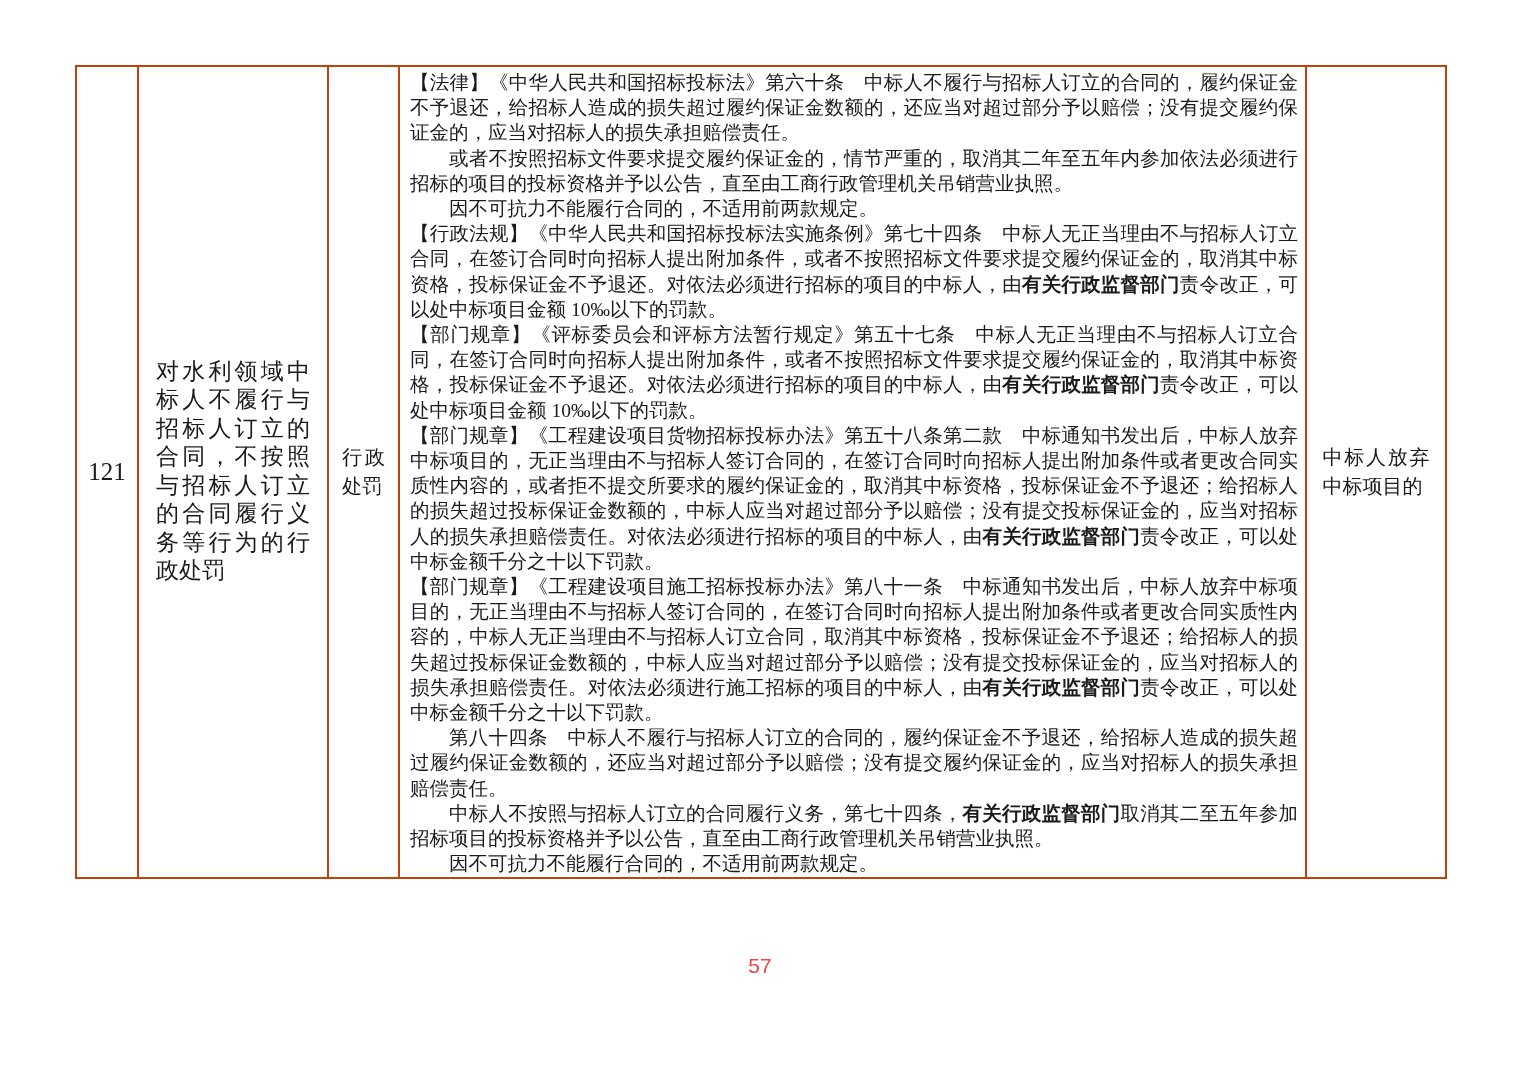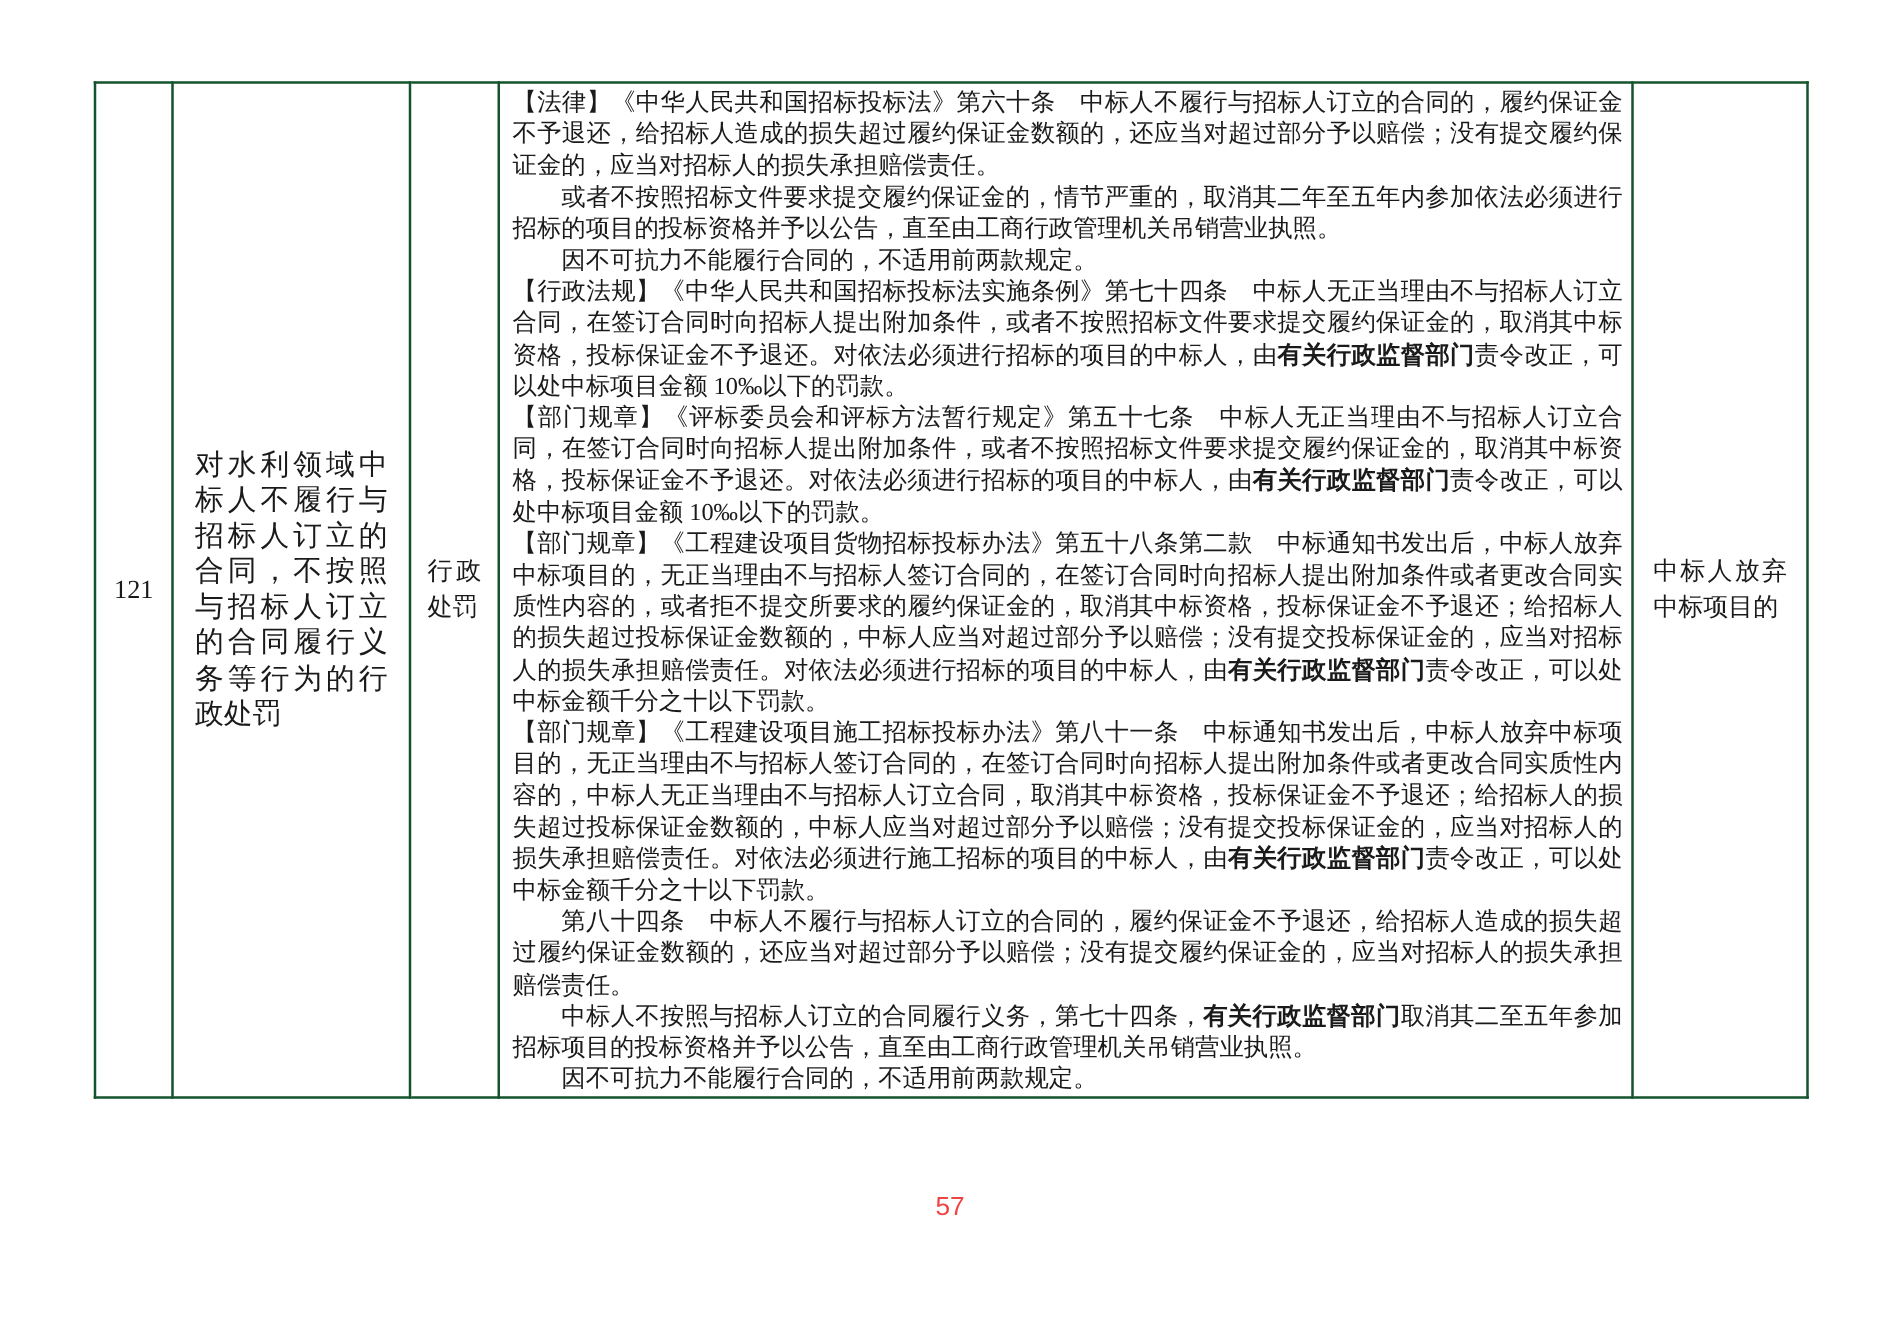--- a/index.html
+++ b/index.html
@@ -18,28 +18,28 @@
   .doc-table {
     position: absolute;
     left: 75px;
     top: 65px;
     width: 1370px;
     height: 808px;
     border-collapse: collapse;
     table-layout: fixed;
   }
   .doc-table td {
-    border: 2px solid #14532d;
+    border: 2px solid #c2410c;
     padding: 0;
     vertical-align: middle;
     box-sizing: border-box;
   }
   td.col-id {
     text-align: center;
-    font-size: 21px;
+    font-size: 25px;
   }
   td.col-name {
     padding: 0 17px;
     font-size: 23px;
     line-height: 28.5px;
     text-align: justify;
     text-justify: inter-character;
   }
   td.col-category {
     text-align: center;

